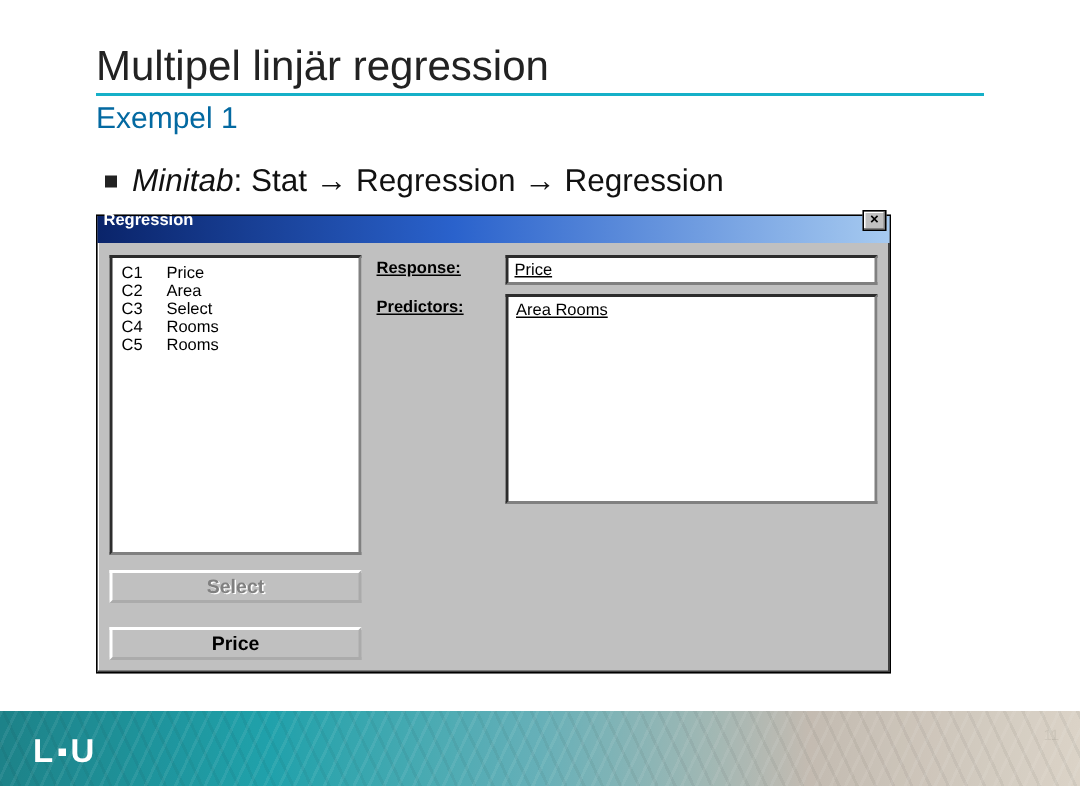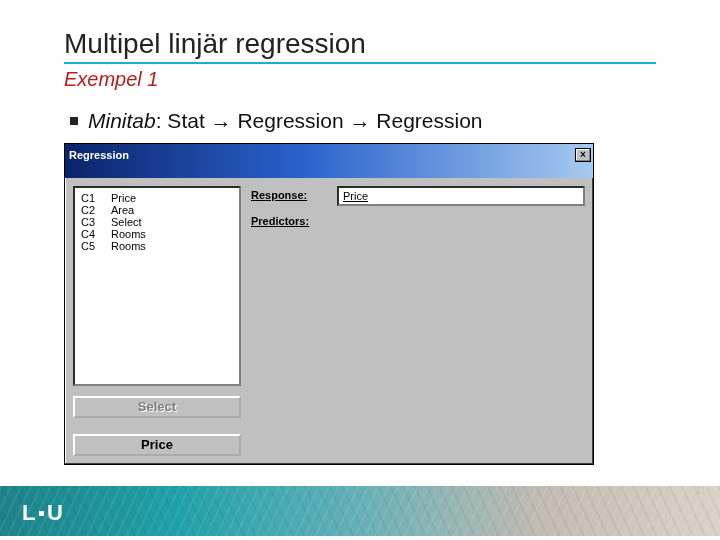--- a/index.html
+++ b/index.html
@@ -17,23 +17,22 @@
     padding: 28px 64px 0 64px;
   }
   .title {
     font-size: 28px;
     color: #222;
     border-bottom: 2px solid #16b0c8;
     padding-bottom: 2px;
     margin-bottom: 4px;
   }
   .subtitle {
-    font-style: italic;
     font-size: 20px;
-    color: #b91c1c;
+    color: #0369a1;
     margin-bottom: 18px;
   }
   .bullet {
     display: flex;
     align-items: center;
     gap: 10px;
     font-size: 21px;
     margin-bottom: 10px;
     margin-left: 6px;
   }
@@ -51,21 +50,21 @@
     border: 1px solid #000;
     background: #c0c0c0;
     box-shadow: inset -1px -1px #404040, inset 1px 1px #fff;
     font-family: "MS Sans Serif", Tahoma, sans-serif;
     font-size: 11px;
     margin-top: 2px;
   }
   .titlebar {
     background: linear-gradient(to right, #0a246a, #2a62cc 45%, #a6caf0);
     color: #fff;
-    height: 34px;
+    height: 18px;
     display: flex;
     align-items: center;
     justify-content: space-between;
     padding: 0 2px 12px 4px;
     font-weight: bold;
     font-size: 11px;
   }
   .close-btn {
     width: 16px; height: 14px;
     background: #c0c0c0;
@@ -143,21 +142,21 @@
     text-align: center;
     line-height: 20px;
     font-size: 11px;
     font-weight: bold;
     color: #000;
   }
 
   
   .footer {
     position: absolute;
-    left: 0; right: 0; bottom: 4px;
+    left: 0; right: 0; bottom: 16px;
     height: 50px;
     background: linear-gradient(to right, #0a787f 0%, #0e9aa4 25%, #5aaab2 50%, #bfb6ab 75%, #d8d0c3 100%);
     opacity: 0.92;
   }
   .footer::before {
     content: "";
     position: absolute;
     inset: 0;
     background:
       repeating-linear-gradient(115deg, rgba(255,255,255,0.07) 0 2px, transparent 2px 9px),
@@ -234,20 +233,21 @@
         <div class="sel-btn">Select</div>
         <div class="help-btn">Price</div>
       </div>
       <div class="right-col">
         <div class="field-row">
           <div class="field-label">Response:</div>
           <div class="text-input">Price</div>
         </div>
         <div class="field-row">
           <div class="field-label">Predictors:</div>
+          <div class="text-area">Area Rooms</div>
         </div>
       </div>
     </div>
   </div>
 </div>
 
 <div class="page-num">11</div>
 
 <div class="footer">
   <div class="logo">

